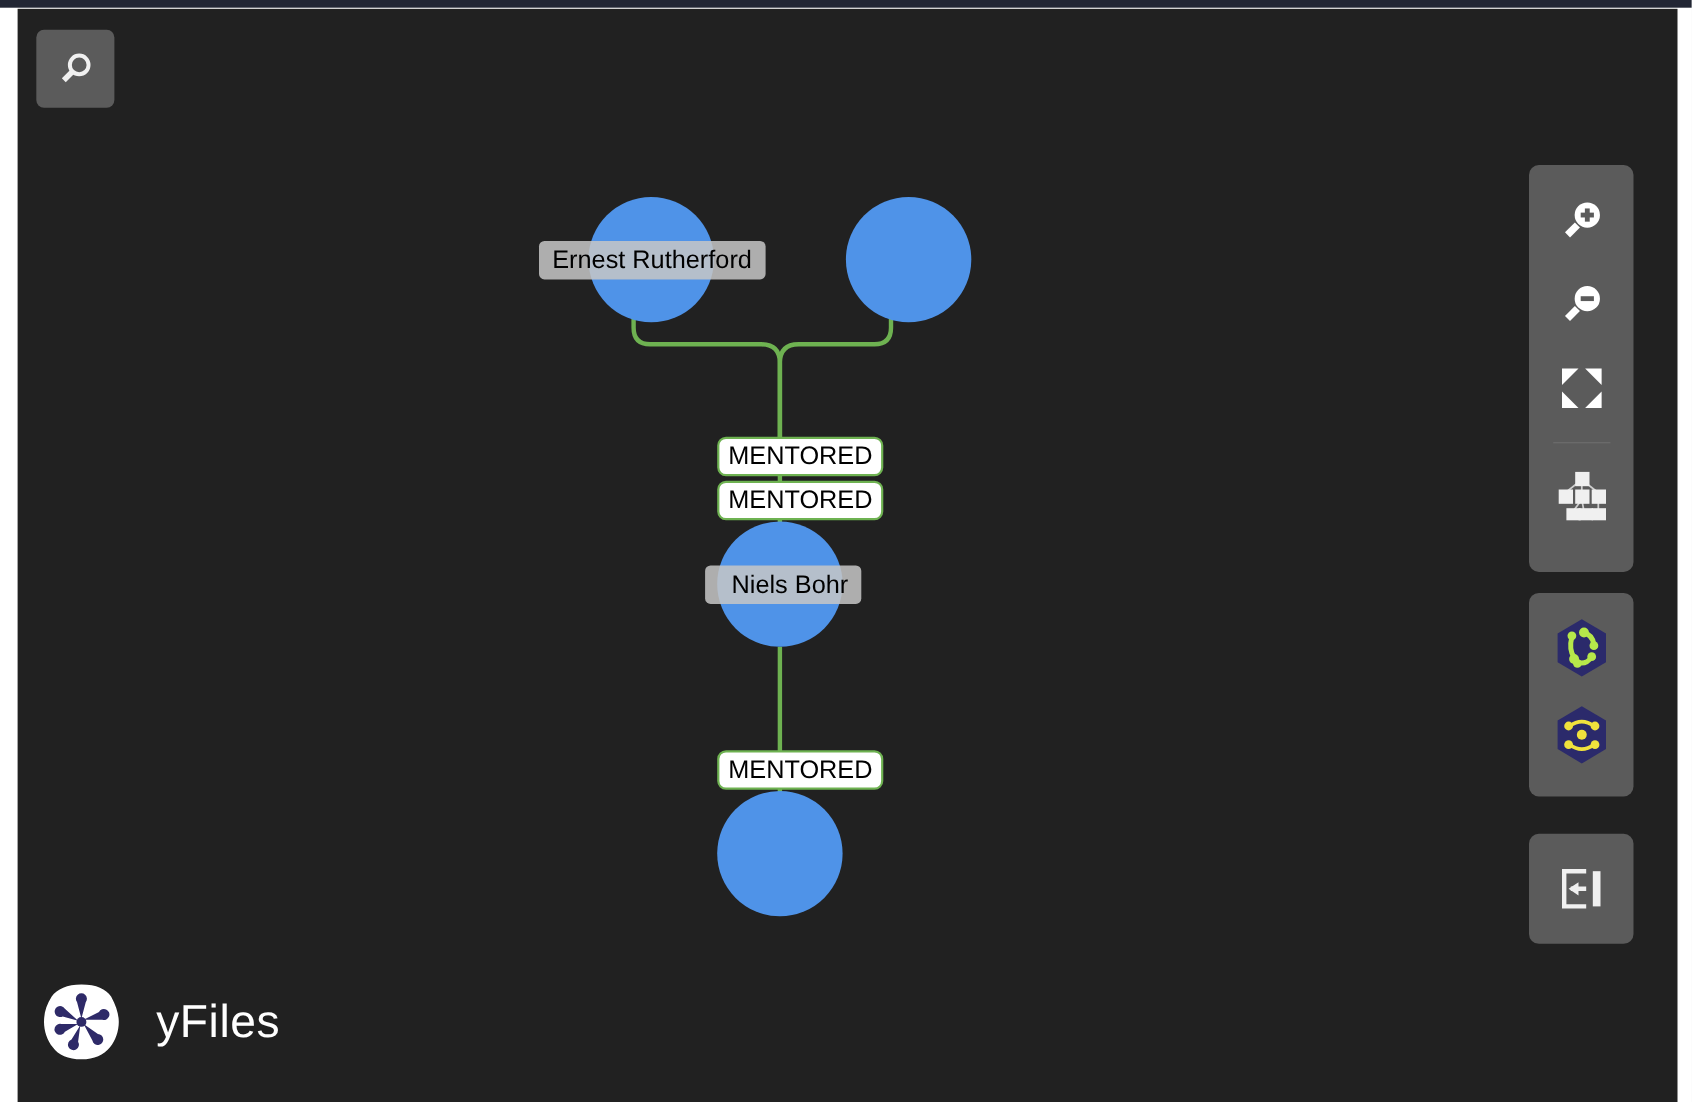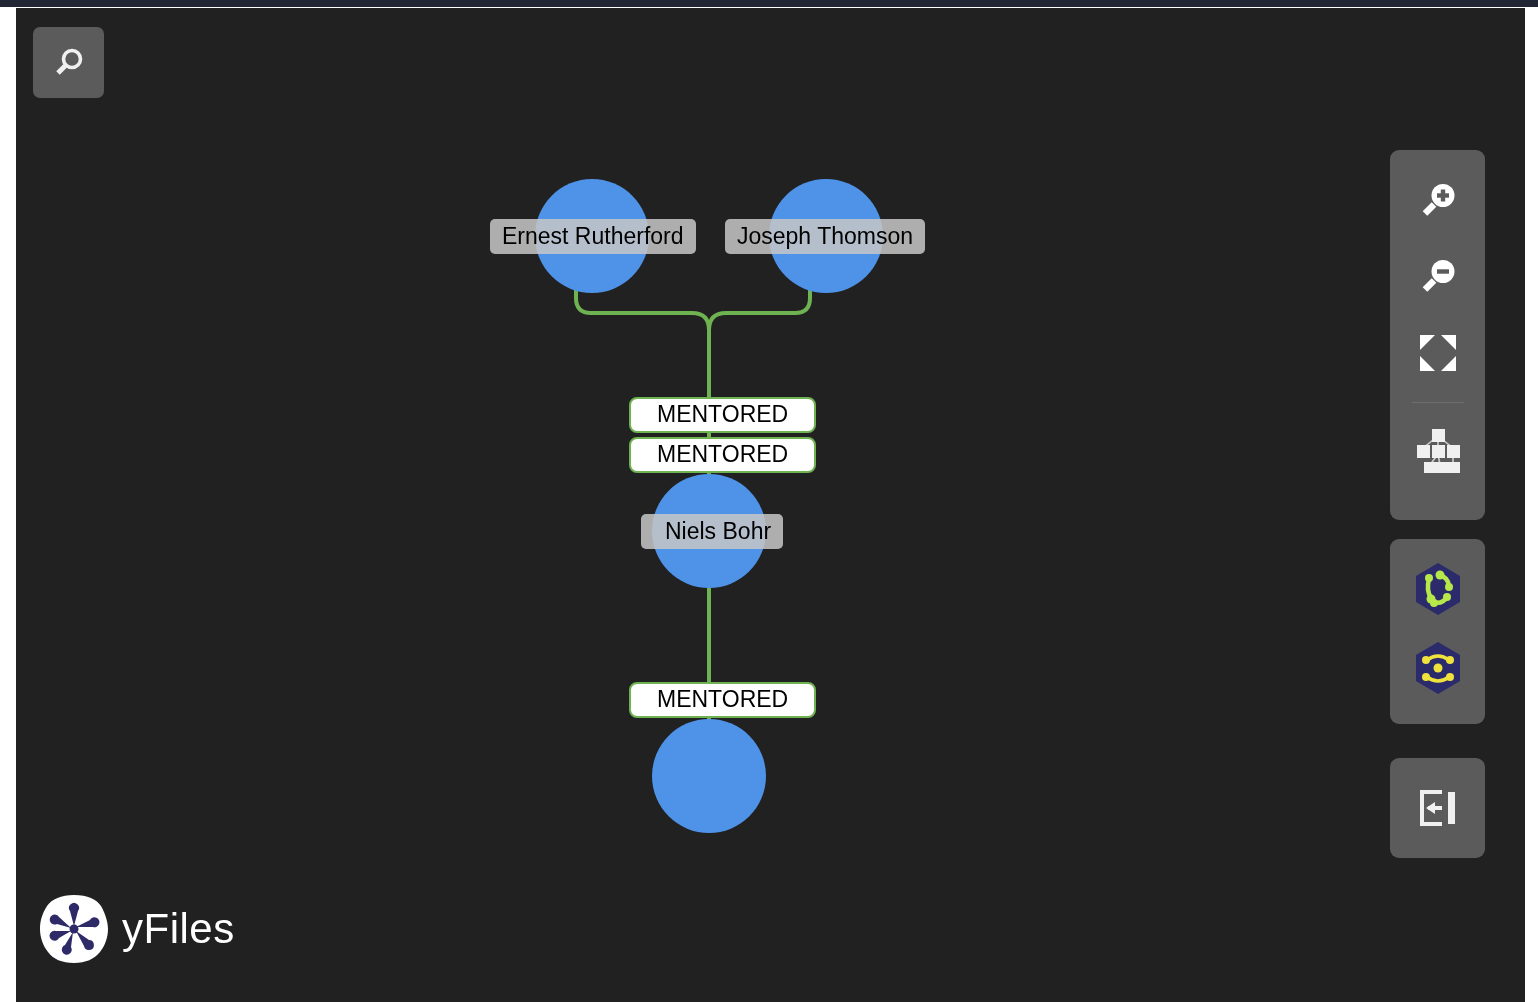--- a/index.html
+++ b/index.html
@@ -149,34 +149,35 @@
   .edge-label {
     position: absolute;
     height: 36px;
     background: #ffffff;
     border: 2.5px solid #6eb251;
     border-radius: 8px;
     color: #000000;
     font-size: 23px;
     line-height: 31px;
     text-align: center;
-    padding: 0 26px;
+    padding: 0 8px;
     white-space: nowrap;
     pointer-events: auto;
     cursor: pointer;
+    margin-left: 23px;
   }
 
   
   .logo {
     position: absolute;
     left: 22px;
     top: 885px;
     display: flex;
     align-items: center;
-    gap: 12px;
+    gap: 32px;
     pointer-events: auto;
   }
   .logo-text {
     color: #ffffff;
     font-size: 42px;
     font-weight: 400;
     letter-spacing: 0.5px;
   }
 </style>
 </head>
@@ -203,21 +204,20 @@
       <div class="node" style="left:519px; top:171px; width:114px; height:114px;"></div>
       <div class="node" style="left:753px; top:171px; width:114px; height:114px;"></div>
       <div class="node" style="left:636px; top:466px; width:114px; height:114px;"></div>
       <div class="node" style="left:636px; top:711px; width:114px; height:114px;"></div>
 
       <div class="edge-label" style="left:613px; top:389px;">MENTORED</div>
       <div class="edge-label" style="left:613px; top:429px;">MENTORED</div>
       <div class="edge-label" style="left:613px; top:674px;">MENTORED</div>
 
       <div class="node-label" style="left:474px; top:211px;">Ernest Rutherford</div>
-      <div class="node-label" style="left:709px; top:211px;">Joseph Thomson</div>
       <div class="node-label" style="left:625px; top:506px;padding-left:24px;">Niels Bohr</div>
     </div>
 
     <div class="search-button">
       <svg width="36" height="36" viewBox="0 0 36 36">
         <circle cx="21" cy="14" r="8.5" fill="none" stroke="#f0f0f0" stroke-width="3.6"></circle>
         <line x1="14.5" y1="20.5" x2="7" y2="28" stroke="#f0f0f0" stroke-width="5" stroke-linecap="butt"></line>
       </svg>
     </div>
 

